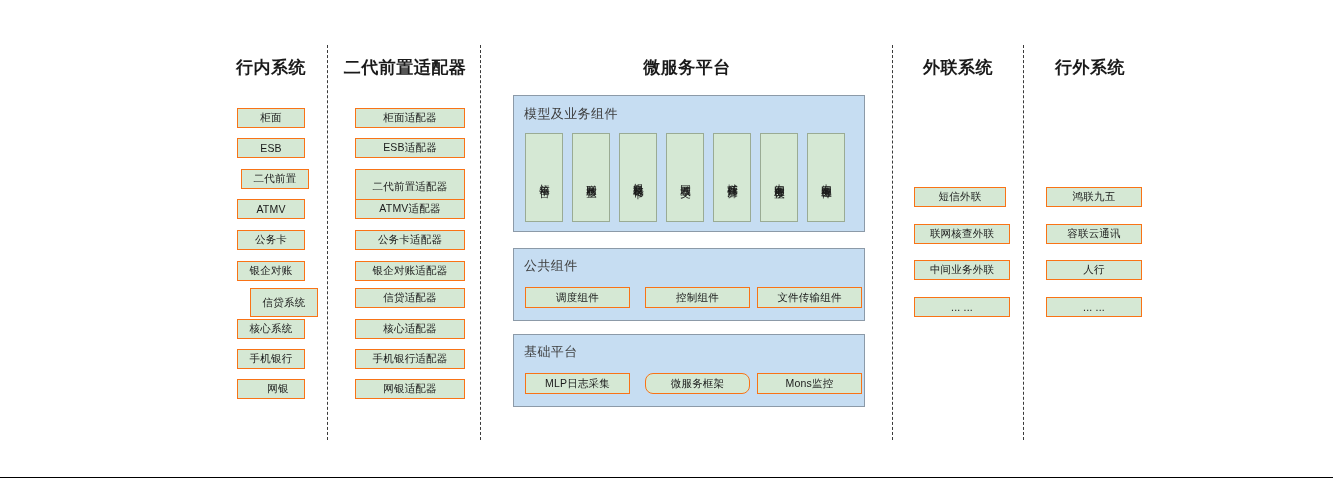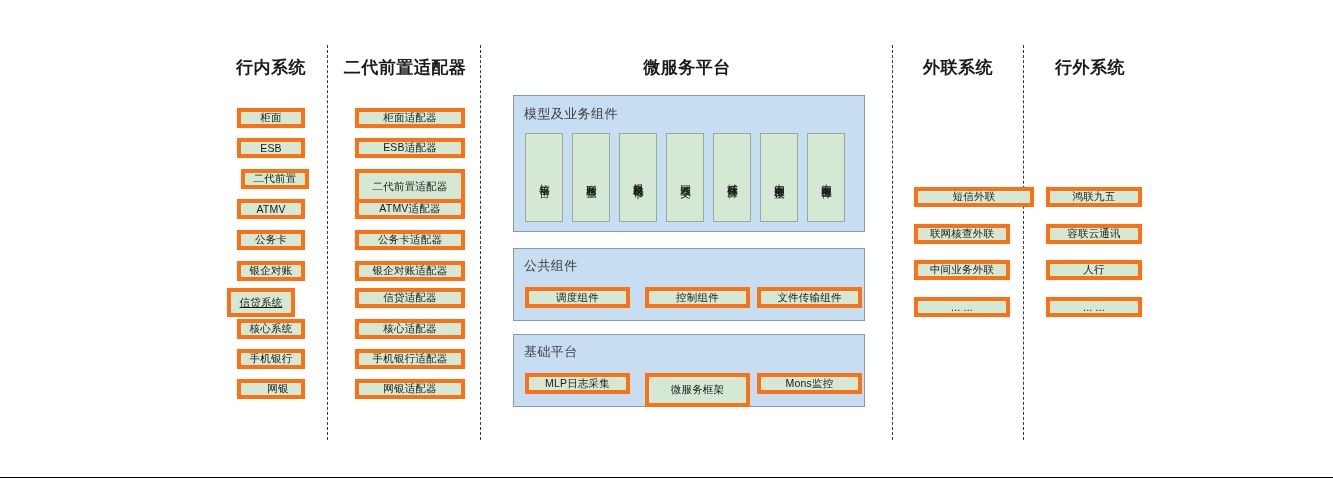--- a/index.html
+++ b/index.html
@@ -37,21 +37,21 @@
     letter-spacing: 0.5px;
     color: #1a1a1a;
     white-space: nowrap;
   }
 
   
   .node {
     position: absolute;
     box-sizing: border-box;
     background: #d5e8d4;
-    border: 4px solid #f97316;
+    border: 1px solid #f97316;
     color: #1a1a1a;
     font-size: 10.5px;
     display: flex;
     align-items: center;
     justify-content: center;
     white-space: nowrap;
     letter-spacing: 0.2px;
   }
 
   
@@ -113,21 +113,21 @@
   <div class="col-header" style="left:893px; top:56px; width:130px;">外联系统</div>
   <div class="col-header" style="left:482px; top:56px; width:410px;">微服务平台</div>
   <div class="col-header" style="left:1025px; top:56px; width:130px;">行外系统</div>
 
   <div class="node" style="left:237px; top:108px;  width:68px; height:20px;">柜面</div>
   <div class="node" style="left:237px; top:138px;  width:68px; height:20px;">ESB</div>
   <div class="node" style="left:241px; top:169px;  width:68px; height:20px;">二代前置</div>
   <div class="node" style="left:237px; top:199px;  width:68px; height:20px;">ATMV</div>
   <div class="node" style="left:237px; top:230px;  width:68px; height:20px;">公务卡</div>
   <div class="node" style="left:237px; top:261px;  width:68px; height:20px;">银企对账</div>
-  <div class="node" style="left:227px; top:288px;  width:68px; height:29px;text-decoration:underline;">信贷系统</div>
+  <div class="node" style="left:250px; top:288px;  width:68px; height:29px;">信贷系统</div>
   <div class="node" style="left:237px; top:319px;  width:68px; height:20px;">核心系统</div>
   <div class="node" style="left:237px; top:349px;  width:68px; height:20px;">手机银行</div>
   <div class="node" style="left:237px; top:379px;  width:68px; height:20px;padding-left:14px;">网银</div>
 
   <div class="node" style="left:355px; top:108px;  width:110px; height:20px;">柜面适配器</div>
   <div class="node" style="left:355px; top:138px;  width:110px; height:20px;">ESB适配器</div>
   <div class="node" style="left:355px; top:169px;  width:110px; height:36px;">二代前置适配器</div>
   <div class="node" style="left:355px; top:199px;  width:110px; height:20px;">ATMV适配器</div>
   <div class="node" style="left:355px; top:230px;  width:110px; height:20px;">公务卡适配器</div>
   <div class="node" style="left:355px; top:261px;  width:110px; height:20px;">银企对账适配器</div>
@@ -165,24 +165,24 @@
   <div class="panel-title" style="left:524px; top:257px;">公共组件</div>
 
   <div class="node" style="left:525px; top:287px; width:105px; height:21px;">调度组件</div>
   <div class="node" style="left:645px; top:287px; width:105px; height:21px;">控制组件</div>
   <div class="node" style="left:757px; top:287px; width:105px; height:21px;">文件传输组件</div>
 
   <div class="panel" style="left:513px; top:334px; width:352px; height:73px;"></div>
   <div class="panel-title" style="left:524px; top:343px;">基础平台</div>
 
   <div class="node" style="left:525px; top:373px; width:105px; height:21px;">MLP日志采集</div>
-  <div class="node" style="left:645px; top:373px; width:105px; height:34px;">微服务框架</div>
+  <div class="node" style="left:645px; top:373px; width:105px; height:21px;border-radius:8px;">微服务框架</div>
   <div class="node" style="left:757px; top:373px; width:105px; height:21px;">Mons监控</div>
 
-  <div class="node" style="left:914px; top:187px; width:120px; height:20px;">短信外联</div>
+  <div class="node" style="left:914px; top:187px; width:92px; height:20px;">短信外联</div>
   <div class="node" style="left:914px; top:224px; width:96px; height:20px;">联网核查外联</div>
   <div class="node" style="left:914px; top:260px; width:96px; height:20px;">中间业务外联</div>
   <div class="node" style="left:914px; top:297px; width:96px; height:20px;">... ...</div>
 
   <div class="node" style="left:1046px; top:187px; width:96px; height:20px;">鸿联九五</div>
   <div class="node" style="left:1046px; top:224px; width:96px; height:20px;">容联云通讯</div>
   <div class="node" style="left:1046px; top:260px; width:96px; height:20px;">人行</div>
   <div class="node" style="left:1046px; top:297px; width:96px; height:20px;">... ...</div>
 
   <div class="bottom-rule" style="top:477px;"></div>

